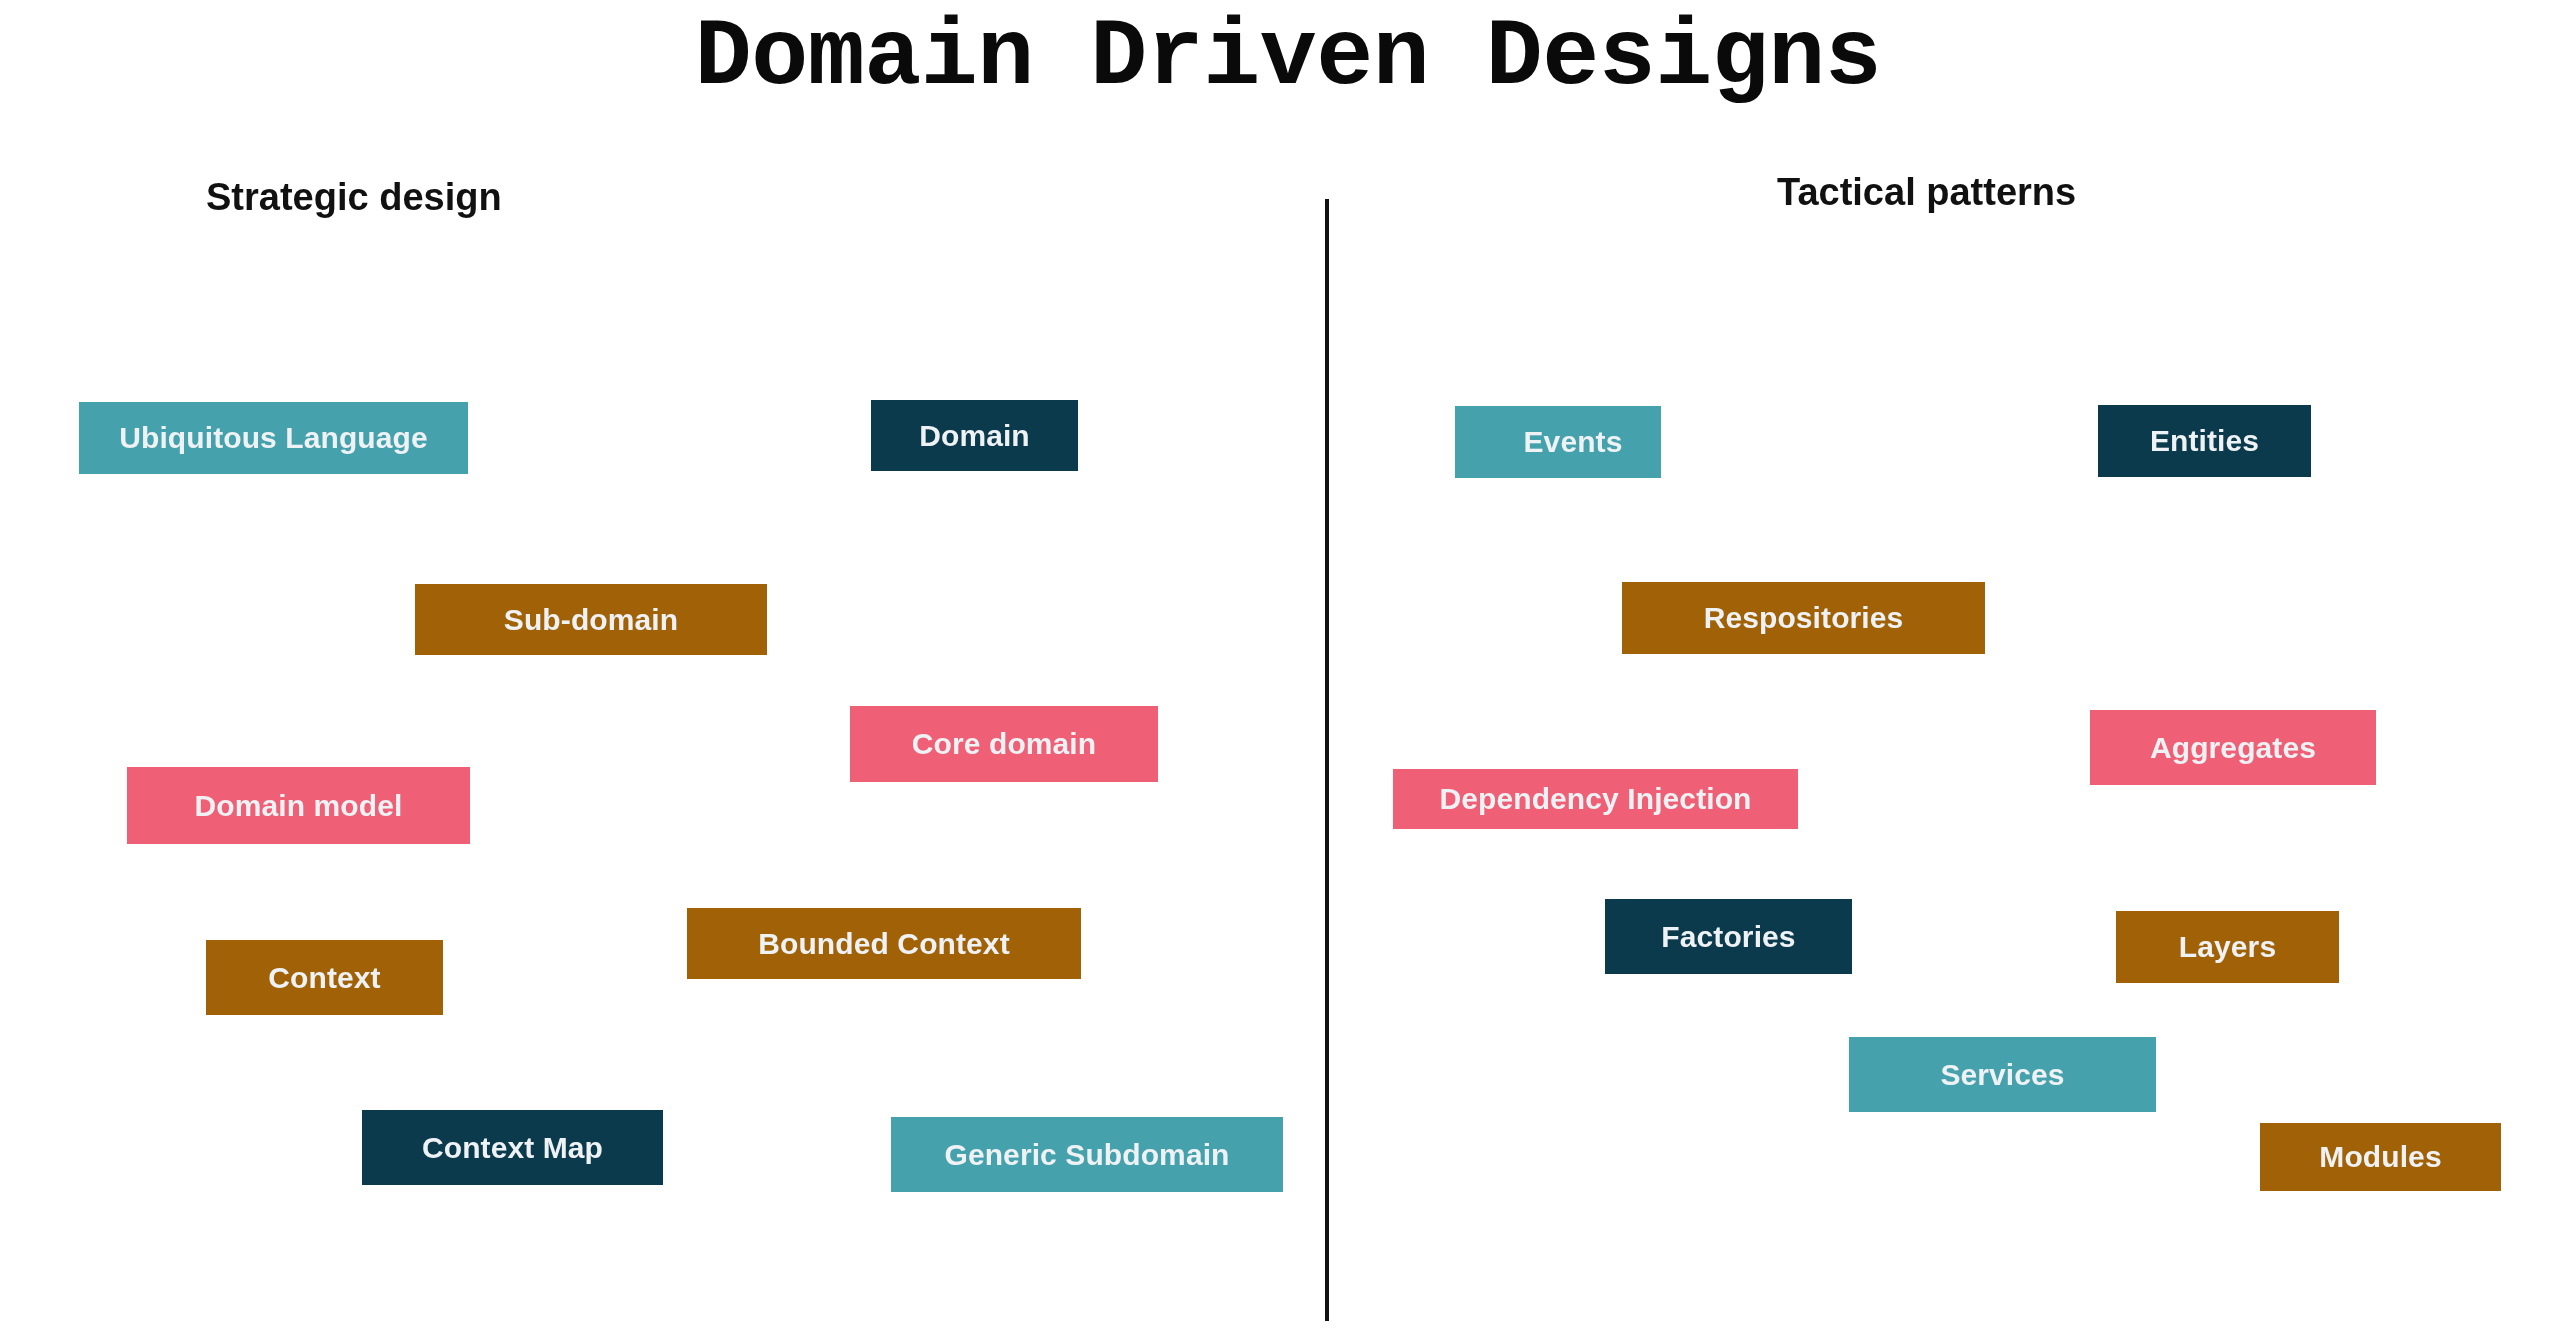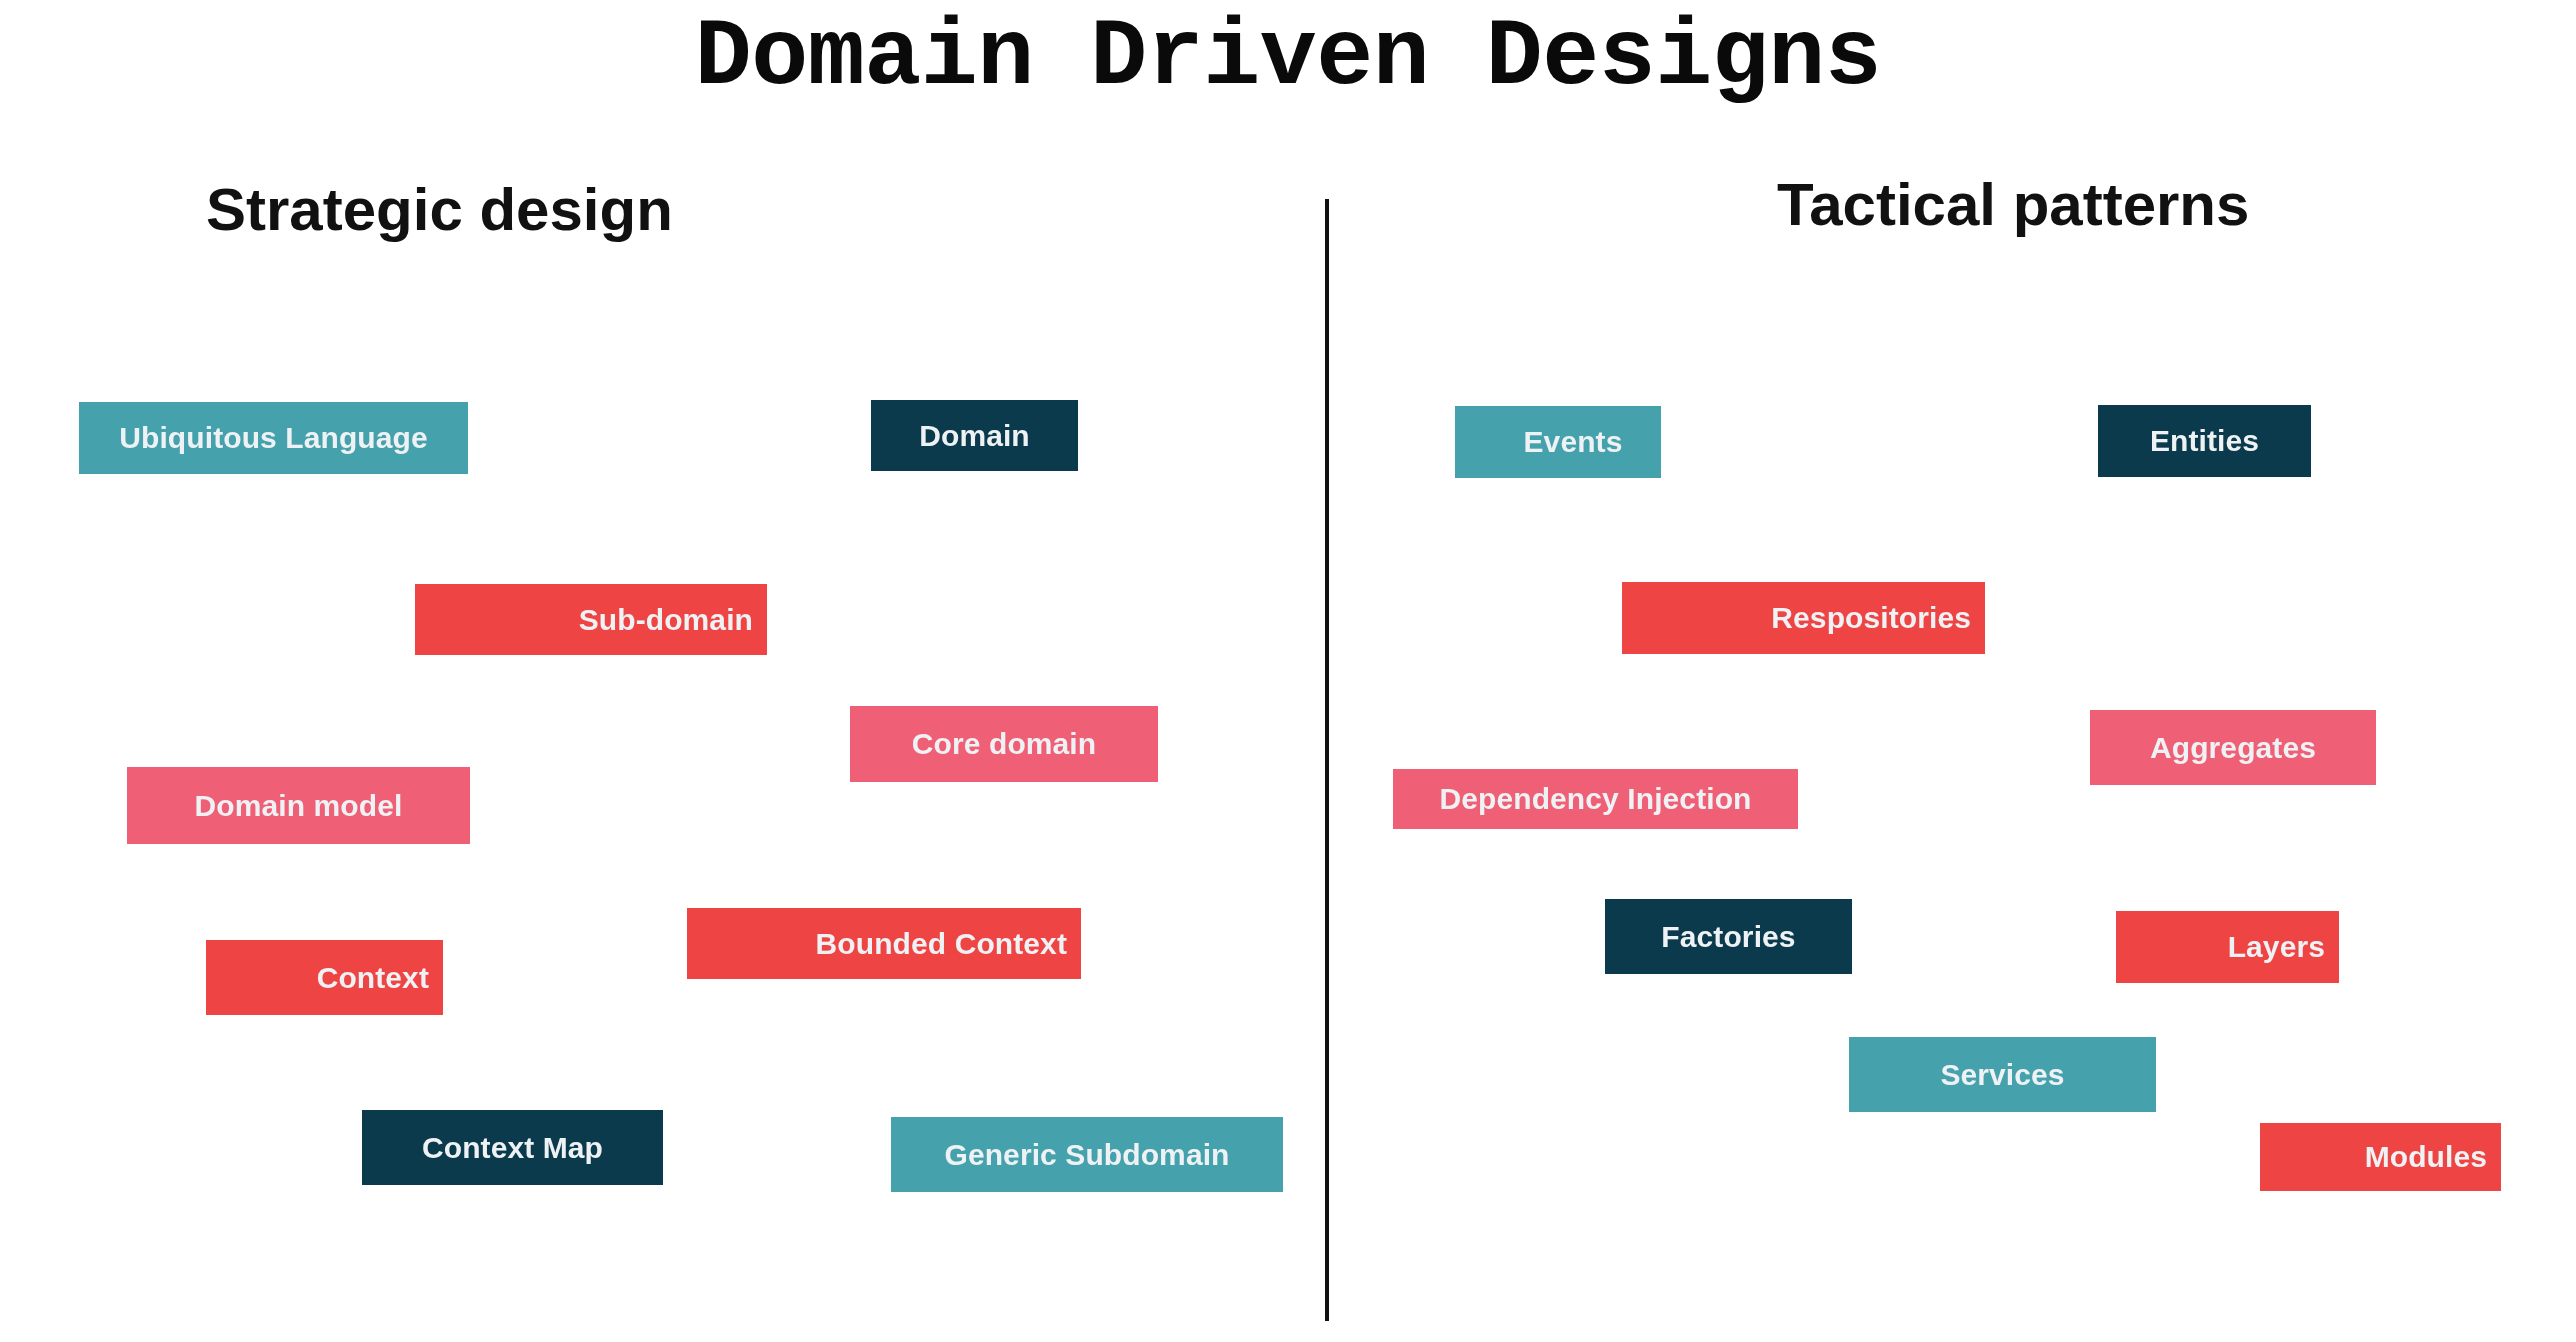--- a/index.html
+++ b/index.html
@@ -35,21 +35,21 @@
     letter-spacing: -0.5px;
     color: #0a0a0a;
     white-space: nowrap;
   }
 
   
   .col-heading {
     position: absolute;
     font-family: "Liberation Sans", sans-serif;
     font-weight: 700;
-    font-size: 60px;
+    font-size: 38px;
     line-height: 1.1;
     color: #111111;
     white-space: nowrap;
   }
   #heading-strategic { left: 206px; top: 177px; }
   #heading-tactical  { left: 1777px; top: 172px; }
 
   
   #divider {
     position: absolute;
@@ -70,21 +70,21 @@
     padding: 0 14px;
     color: #eef2f4;
     font-family: Liberation Sans, sans-serif;
     font-weight: 700;
     font-size: 30px;
     line-height: 1;
     white-space: nowrap;
     letter-spacing: 0.1px;
   }
   .concept-box.teal   { background: #45a2ac; }
-  .concept-box.green  { background: #ef4444; justify-content: flex-end; }
+  .concept-box.green  { background: #a16207; }
   .concept-box.pink   { background: #ef6077; }
   .concept-box.navy   { background: #0a3a4c; }
 
   .box-label { pointer-events: none; }
 </style>
 </head>
 <body>
 
 <div id="canvas">
 

